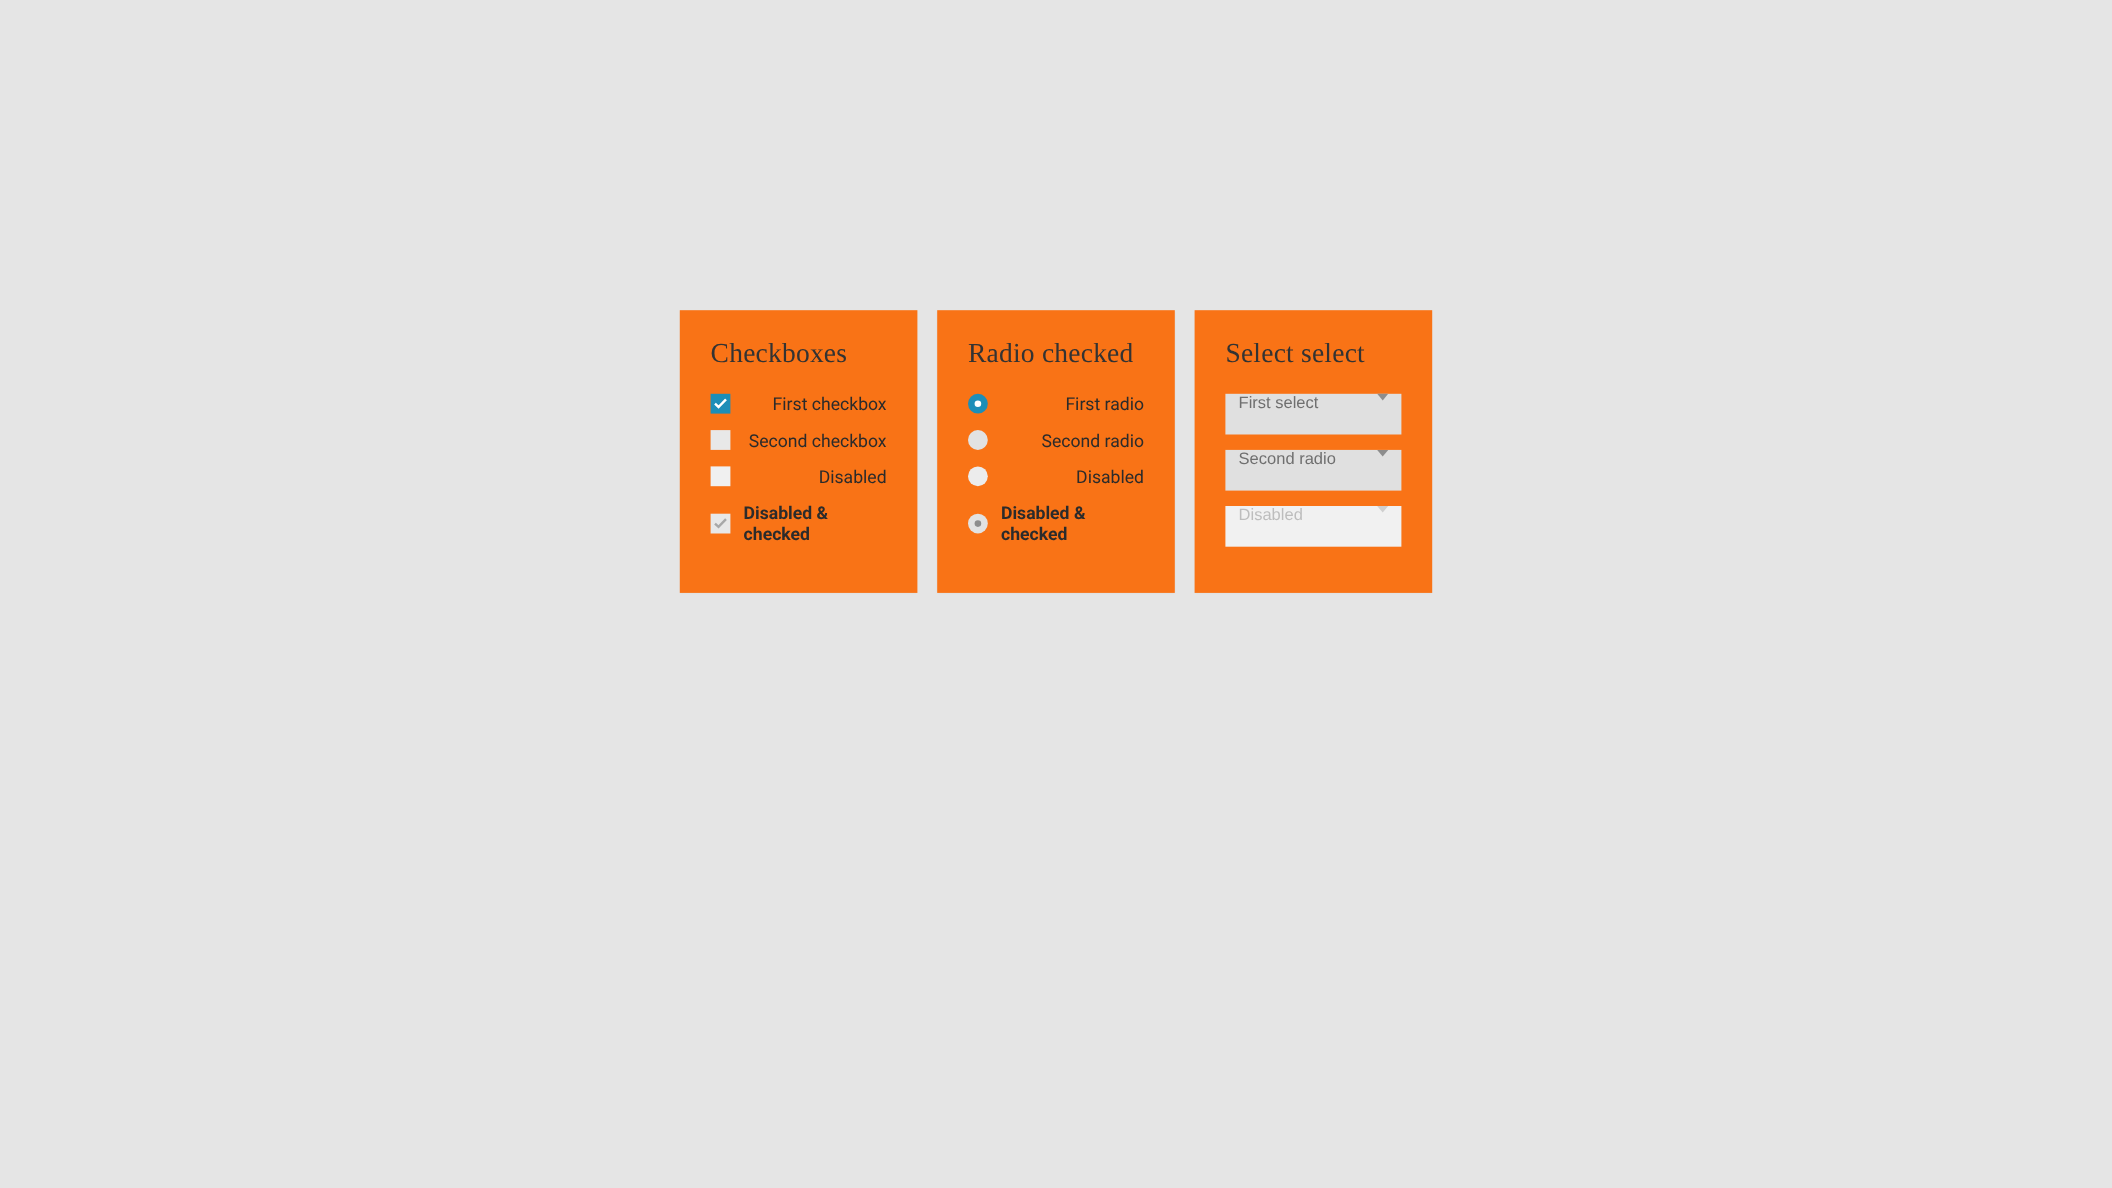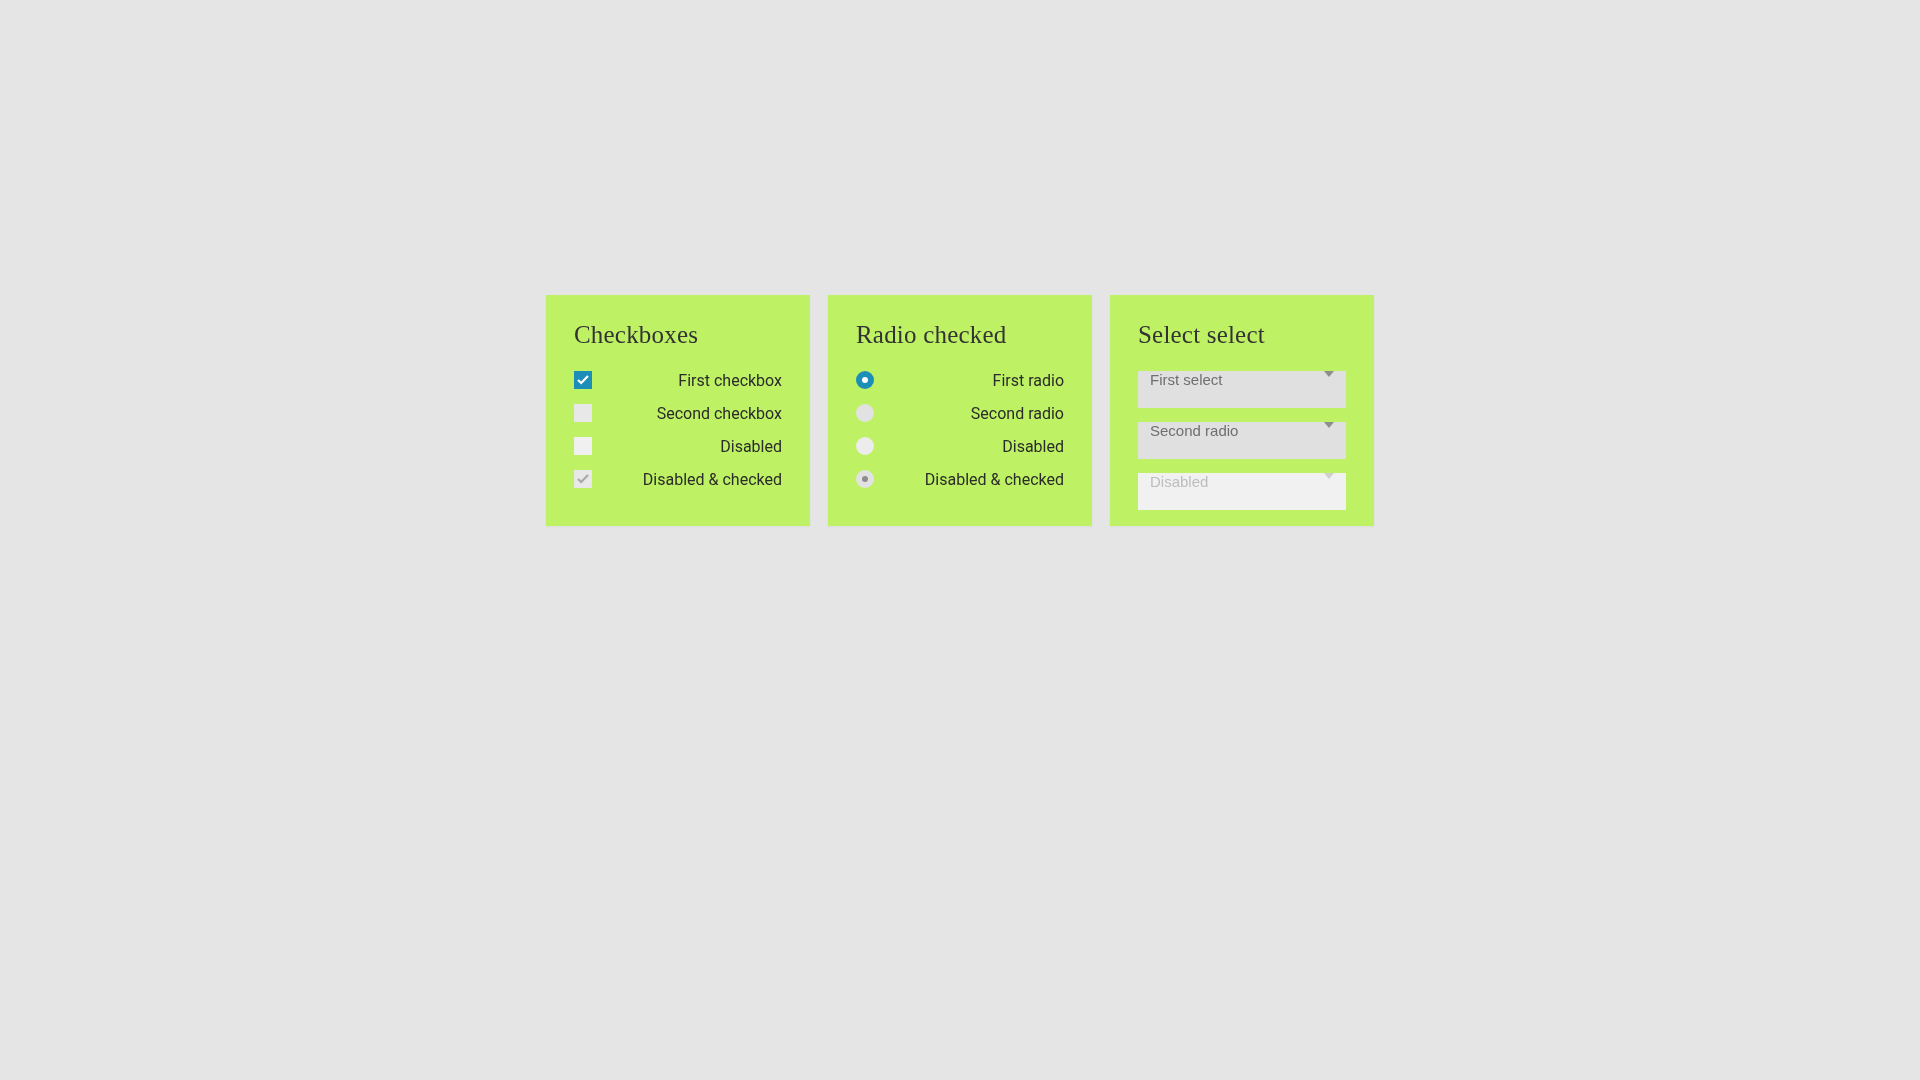--- a/index.html
+++ b/index.html
@@ -10,43 +10,43 @@
     display: flex;
     align-items: center;
     justify-content: center;
   }
   .wrap {
     display: flex;
     gap: 18px;
     transform: translateY(-130px);
   }
   .card {
-    background: #bef264;
-    width: 264px;
-    padding: 26px 28px 16px 28px;
+    background: #f97316;
+    width: 216px;
+    padding: 26px 28px 42px 28px;
     box-shadow: 0 1px 2px rgba(0,0,0,0.04);
   }
   .card h2 {
     font-weight: 400;
     font-size: 25px;
     color: #333;
     margin-bottom: 22px;
     letter-spacing: 0.2px;
   }
   .row {
     display: flex;
     align-items: center;
     gap: 12px;
     margin-bottom: 14px;
     font-family: -apple-system, BlinkMacSystemFont, "Segoe UI", Roboto, Arial, sans-serif;
     font-size: 16px;
     color: #2b2b2b;
     justify-content: space-between;
   }
-  .row:last-child { margin-bottom: 0; }
+  .row:last-child { margin-bottom: 0; font-weight: bold; }
 
   
   .cb {
     width: 18px; height: 18px;
     background: #e8e8e8;
     display: inline-flex;
     align-items: center;
     justify-content: center;
     flex-shrink: 0;
   }

